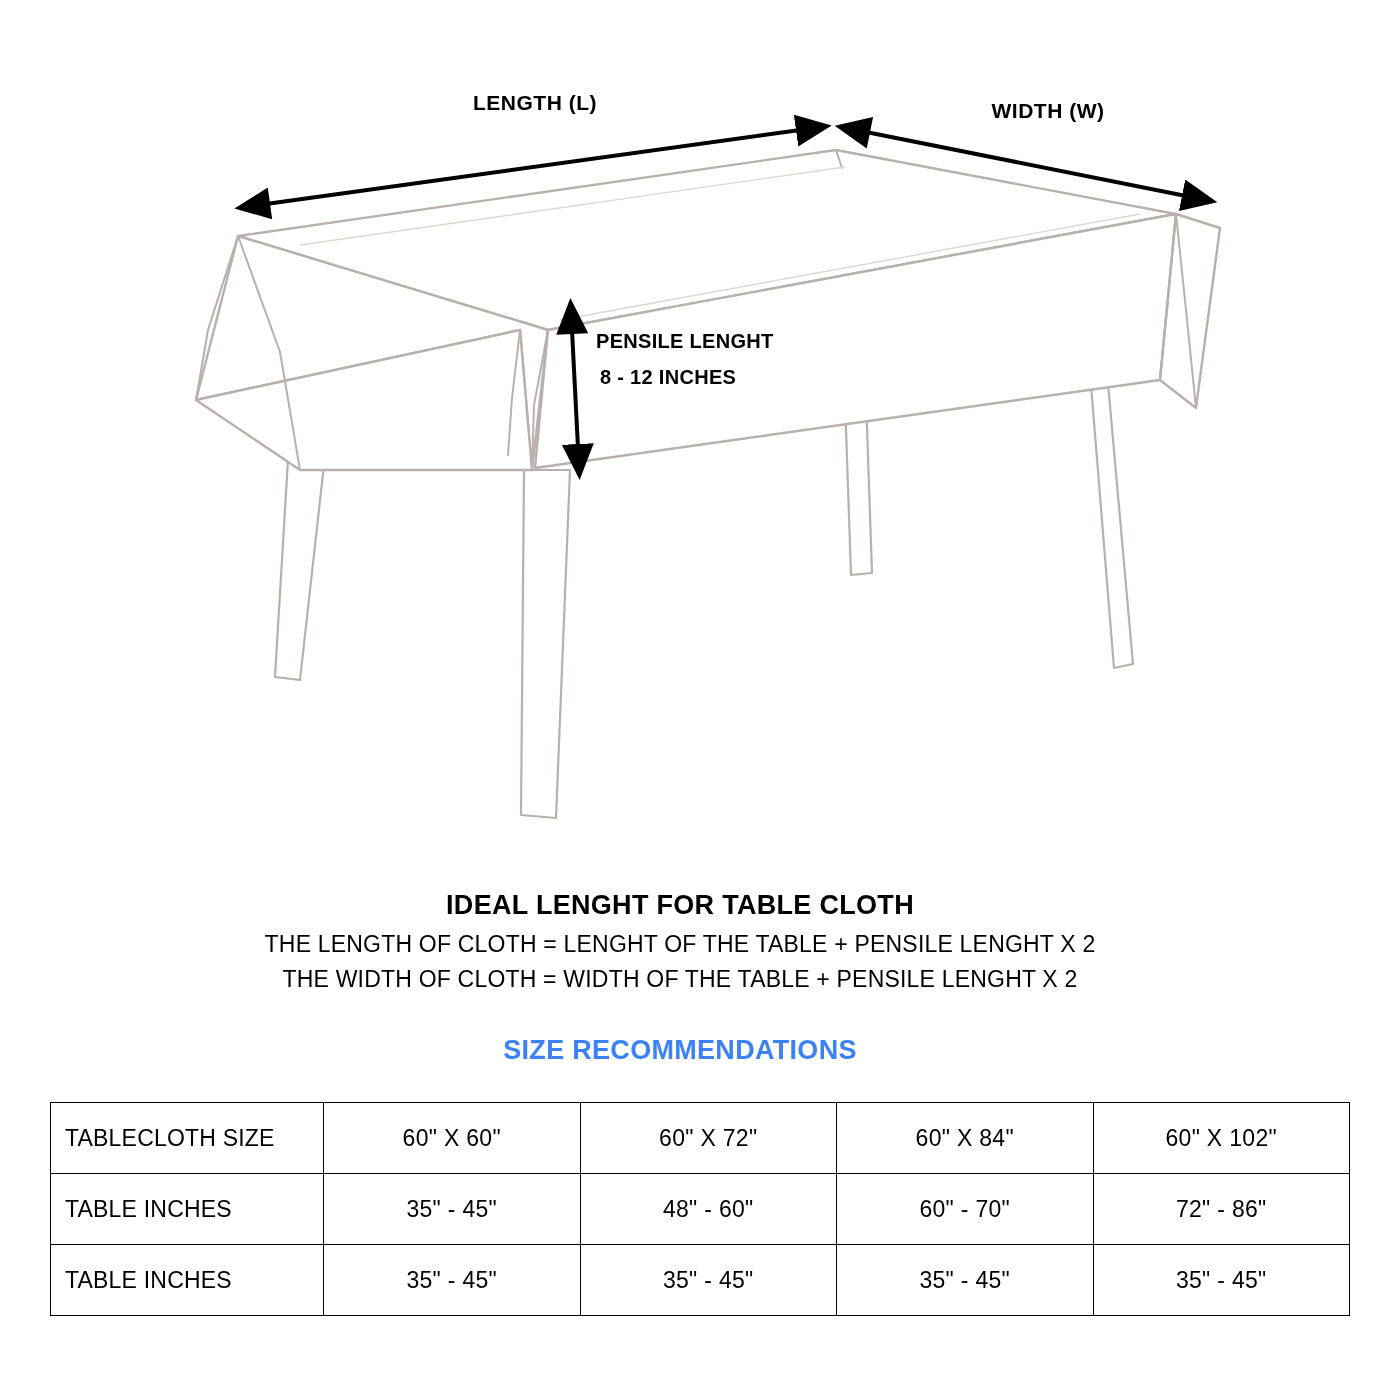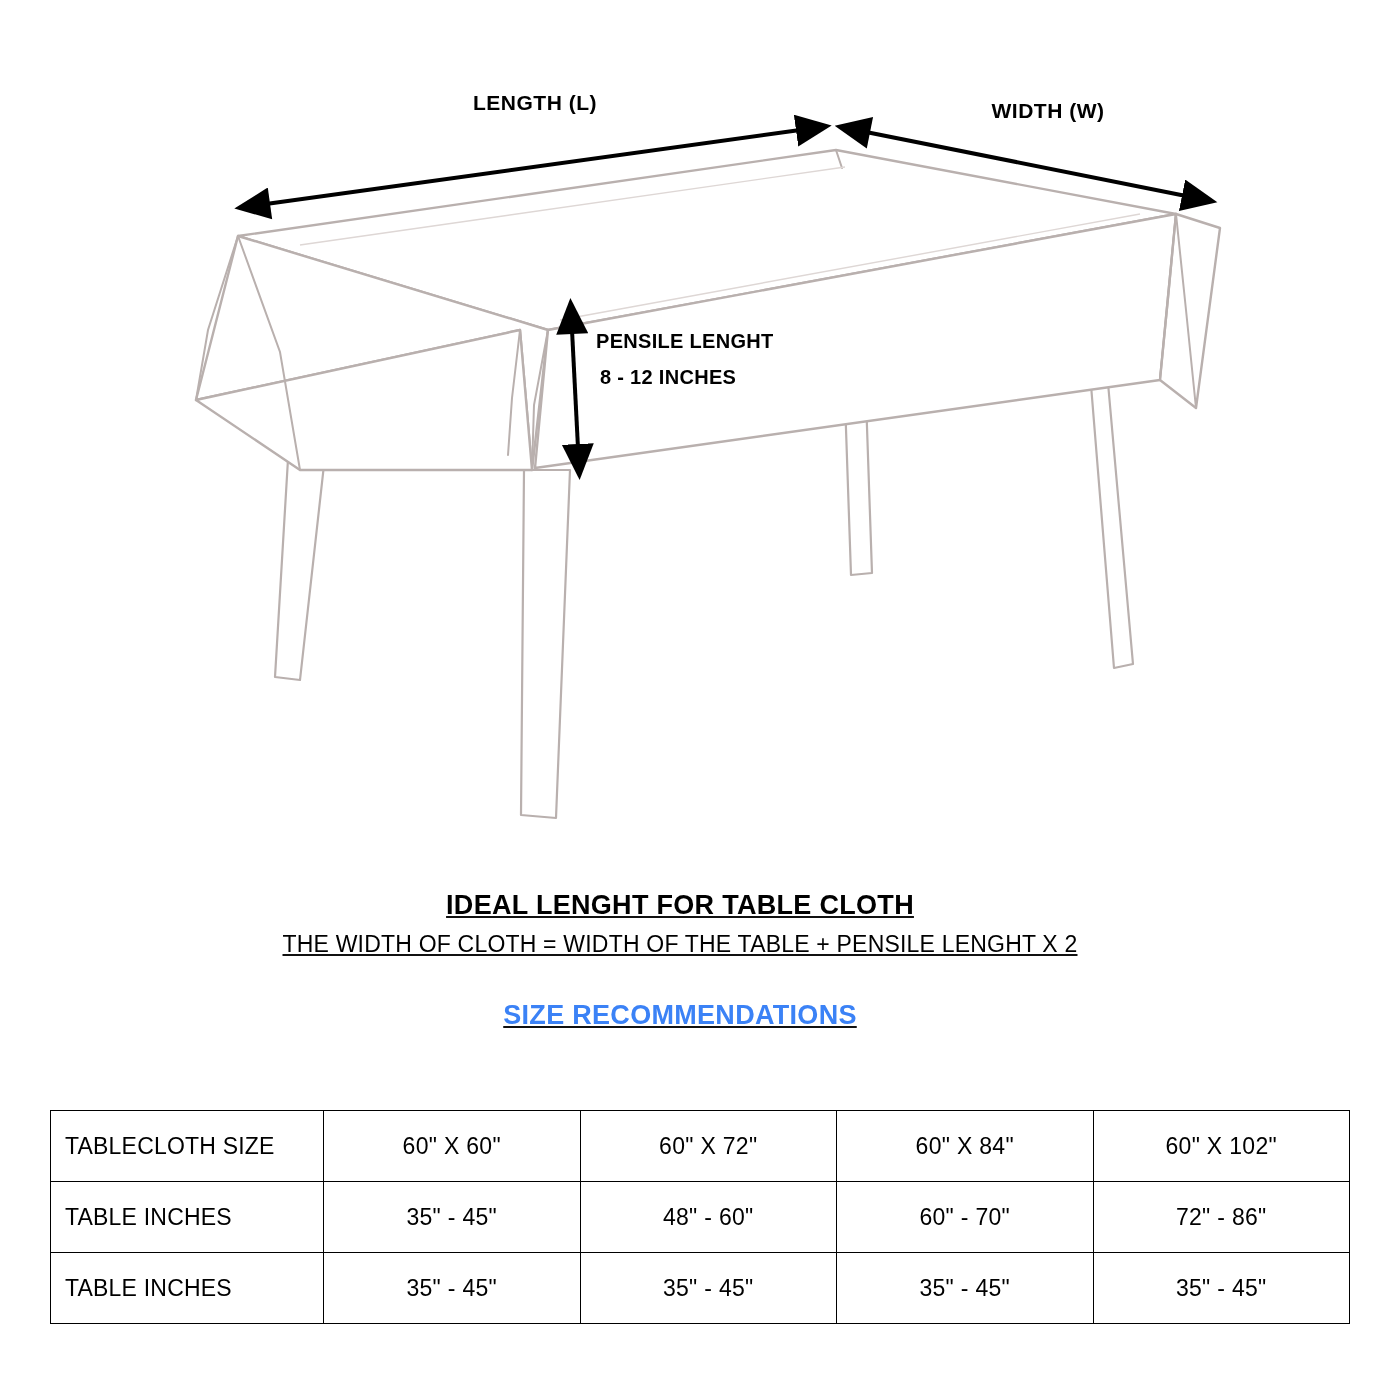--- a/index.html
+++ b/index.html
@@ -51,21 +51,20 @@
     fill: #000000;
   }
 
   
   #textblock {
     position: absolute;
     left: 0;
     top: 890px;
     width: 1360px;
     text-align: center;
-    text-decoration: underline;
   }
   .heading {
     font-size: 27px;
     font-weight: bold;
     letter-spacing: 0.3px;
     margin: 0 0 10px 0;
     color: #000000;
   }
   .formula {
     font-size: 23px;
@@ -80,21 +79,20 @@
     margin: 42px 0 0 0;
     color: #3b82f6;
   }
 
   
   #size-table-wrap {
     position: absolute;
     left: 50px;
     top: 1102px;
     width: 1300px;
-    margin-top: 8px;
   }
   table.size-table {
     border-collapse: collapse;
     width: 1300px;
     table-layout: fixed;
   }
   table.size-table td {
     border: 1px solid #000000;
     height: 70px;
     font-size: 23px;
@@ -180,20 +178,21 @@
       <g>
         <line x1="572" y1="330" x2="578" y2="448" stroke="#000000" stroke-width="4" marker-start="url(#arrowL)" marker-end="url(#arrowR)"></line>
         <text class="pensile-label" x="596" y="348" text-anchor="start">PENSILE LENGHT</text>
         <text class="pensile-label" x="600" y="384" text-anchor="start">8 - 12 INCHES</text>
       </g>
     </svg>
   </div>
 
   <div id="textblock">
     <div class="heading">IDEAL LENGHT FOR TABLE CLOTH</div>
+    <div class="formula">THE LENGTH OF CLOTH = LENGHT OF THE TABLE + PENSILE LENGHT X 2</div>
     <div class="formula">THE WIDTH OF CLOTH = WIDTH OF THE TABLE + PENSILE LENGHT X 2</div>
     <div class="subheading">SIZE RECOMMENDATIONS</div>
   </div>
 
   <div id="size-table-wrap">
     <table class="size-table">
       <tbody>
         <tr>
           <td class="rowhead">TABLECLOTH SIZE</td>
           <td class="cell">60" X 60"</td>

